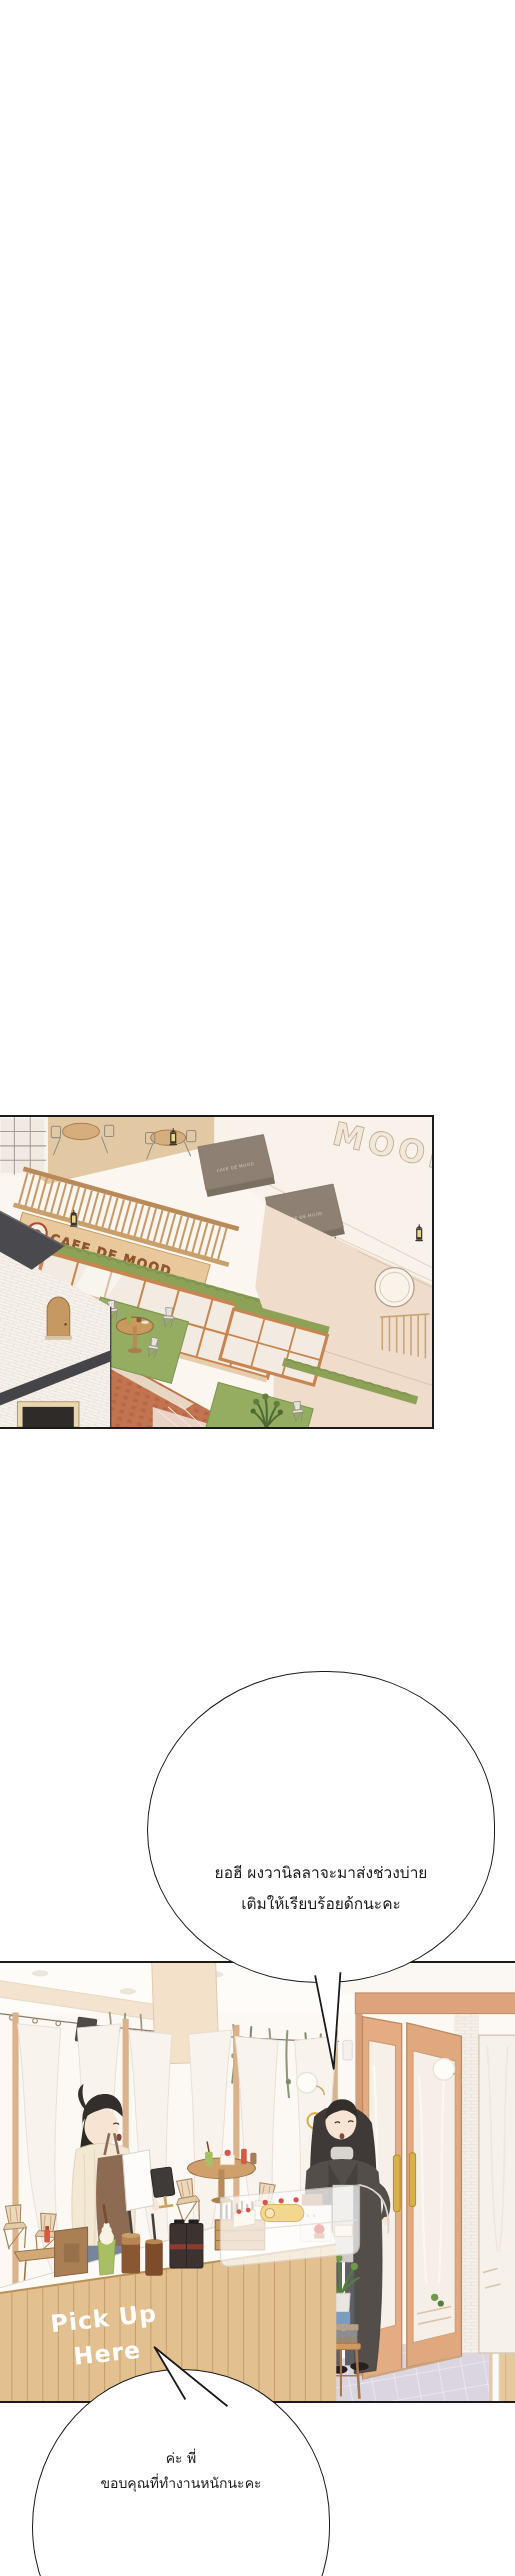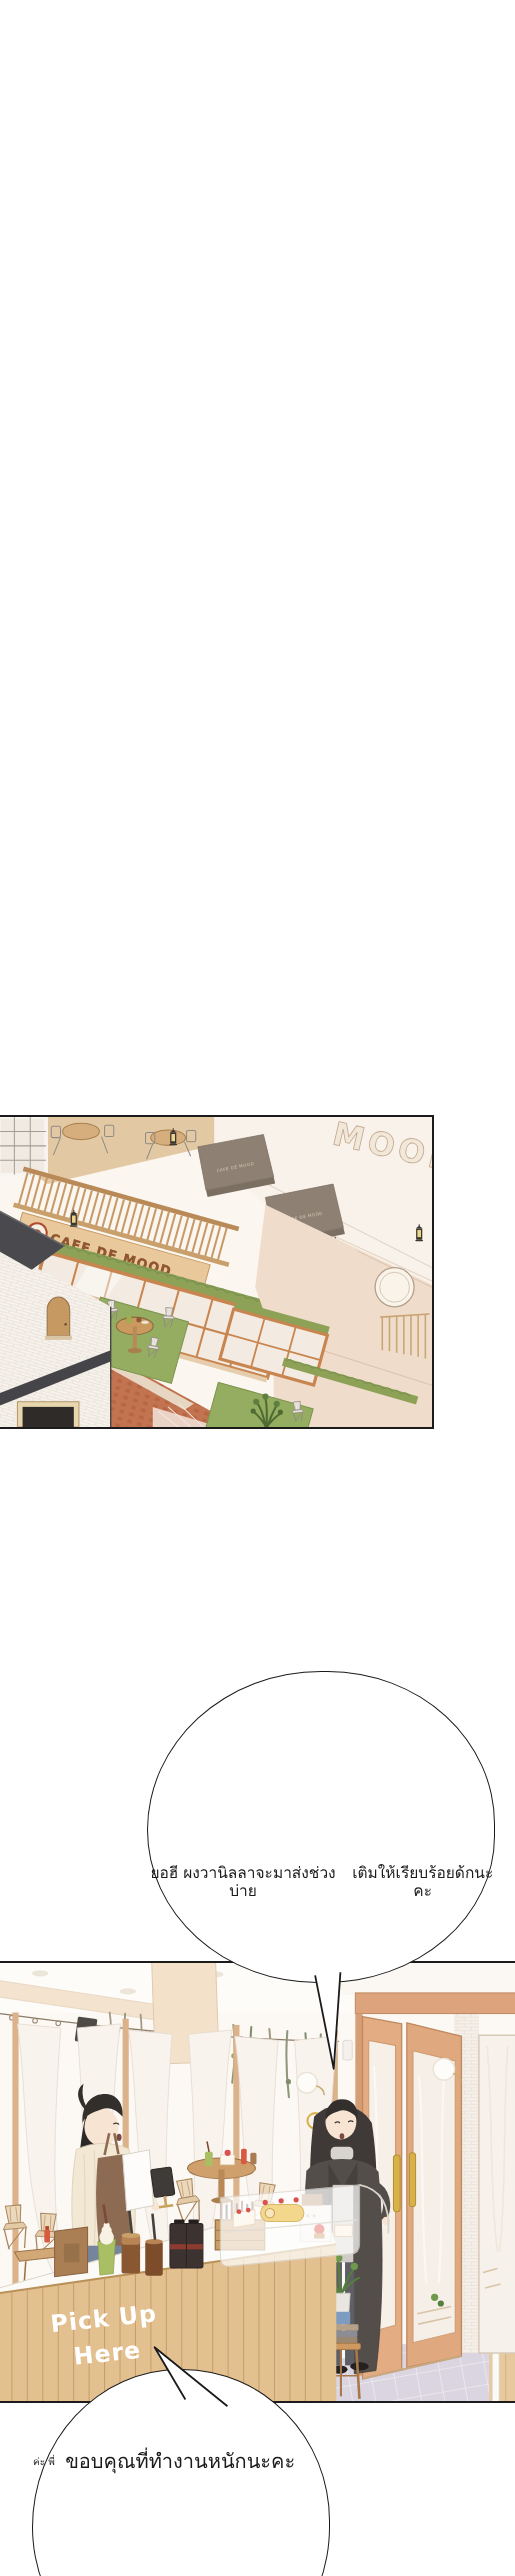--- a/index.html
+++ b/index.html
@@ -1,21 +1,21 @@
 <!DOCTYPE html>
 <html style="font-size:8.2px"><head>
 <meta charset="utf-8">
 <style>
   html,body{margin:0;padding:0;background:#ffffff;}
   .page{position:relative;width:515px;height:3220px;background:#ffffff;overflow:hidden;
         font-family:"DejaVu Sans","Liberation Sans",sans-serif;}
   .panel{position:absolute;box-sizing:border-box;border:2.1px solid #1b1b1b;background:#fff;overflow:hidden;}
   .panel svg{position:absolute;left:0;top:0;width:100%;height:100%;}
   .bubble{position:absolute;background:#ffffff;border:1.8px solid #1b1b1b;z-index:5;}
-  .bubble .btxt{position:absolute;left:0;right:0;display:flex;flex-direction:row;align-items:center;
+  .bubble .btxt{position:absolute;left:0;right:0;display:flex;flex-direction:column;align-items:center;
         color:#1c1c1c;text-align:center;}
   .tail{position:absolute;z-index:6;overflow:visible;}
 </style>
 </head>
 <body>
 
 <div class="page">
 
   <section class="panel" style="left:-3.1px;top:1115px;width:437px;height:314px;">
     <svg viewBox="0 0 845 601" preserveAspectRatio="none">
@@ -528,22 +528,22 @@
         <circle cx="577" cy="459" r="5" fill="#d9534f"></circle>
         <circle cx="622" cy="516" r="10" fill="#f2b9b4"></circle>
           <rect x="612" y="524" width="20" height="10" fill="#e8d7c2"></rect>
         <rect x="652" y="508" width="34" height="22" fill="#fdf8f0" stroke="#e8d7c2" stroke-width="1.5"></rect>
       </g>
     </svg>
   </section>
 
   <div class="bubble" style="left:32px;top:2369px;width:296px;height:311px;border-radius:50% 50% 49% 51% / 51% 49% 50% 50%;">
     <div class="btxt" style="top:0;padding-top:80px;gap:10.3px;line-height:1.15;">
-      <div style="font-size:10px;">ค่ะ พี่</div>
-      <div style="font-size:20px;">ขอบคุณที่ทำงานหนักนะคะ</div>
+      <div style="font-size:14px;">ค่ะ พี่</div>
+      <div style="font-size:14px;font-family:Liberation Mono, monospace;">ขอบคุณที่ทำงานหนักนะคะ</div>
     </div>
   </div>
   <svg class="tail" style="left:139px;top:2339px;width:103px;height:77px;" viewBox="0 0 200 150">
     <path d="M90 118 L30 16 L172 131" fill="#ffffff" stroke="#1b1b1b" stroke-width="3.5" stroke-linejoin="round"></path>
   </svg>
 
 </div>
 
 
 </body></html>

